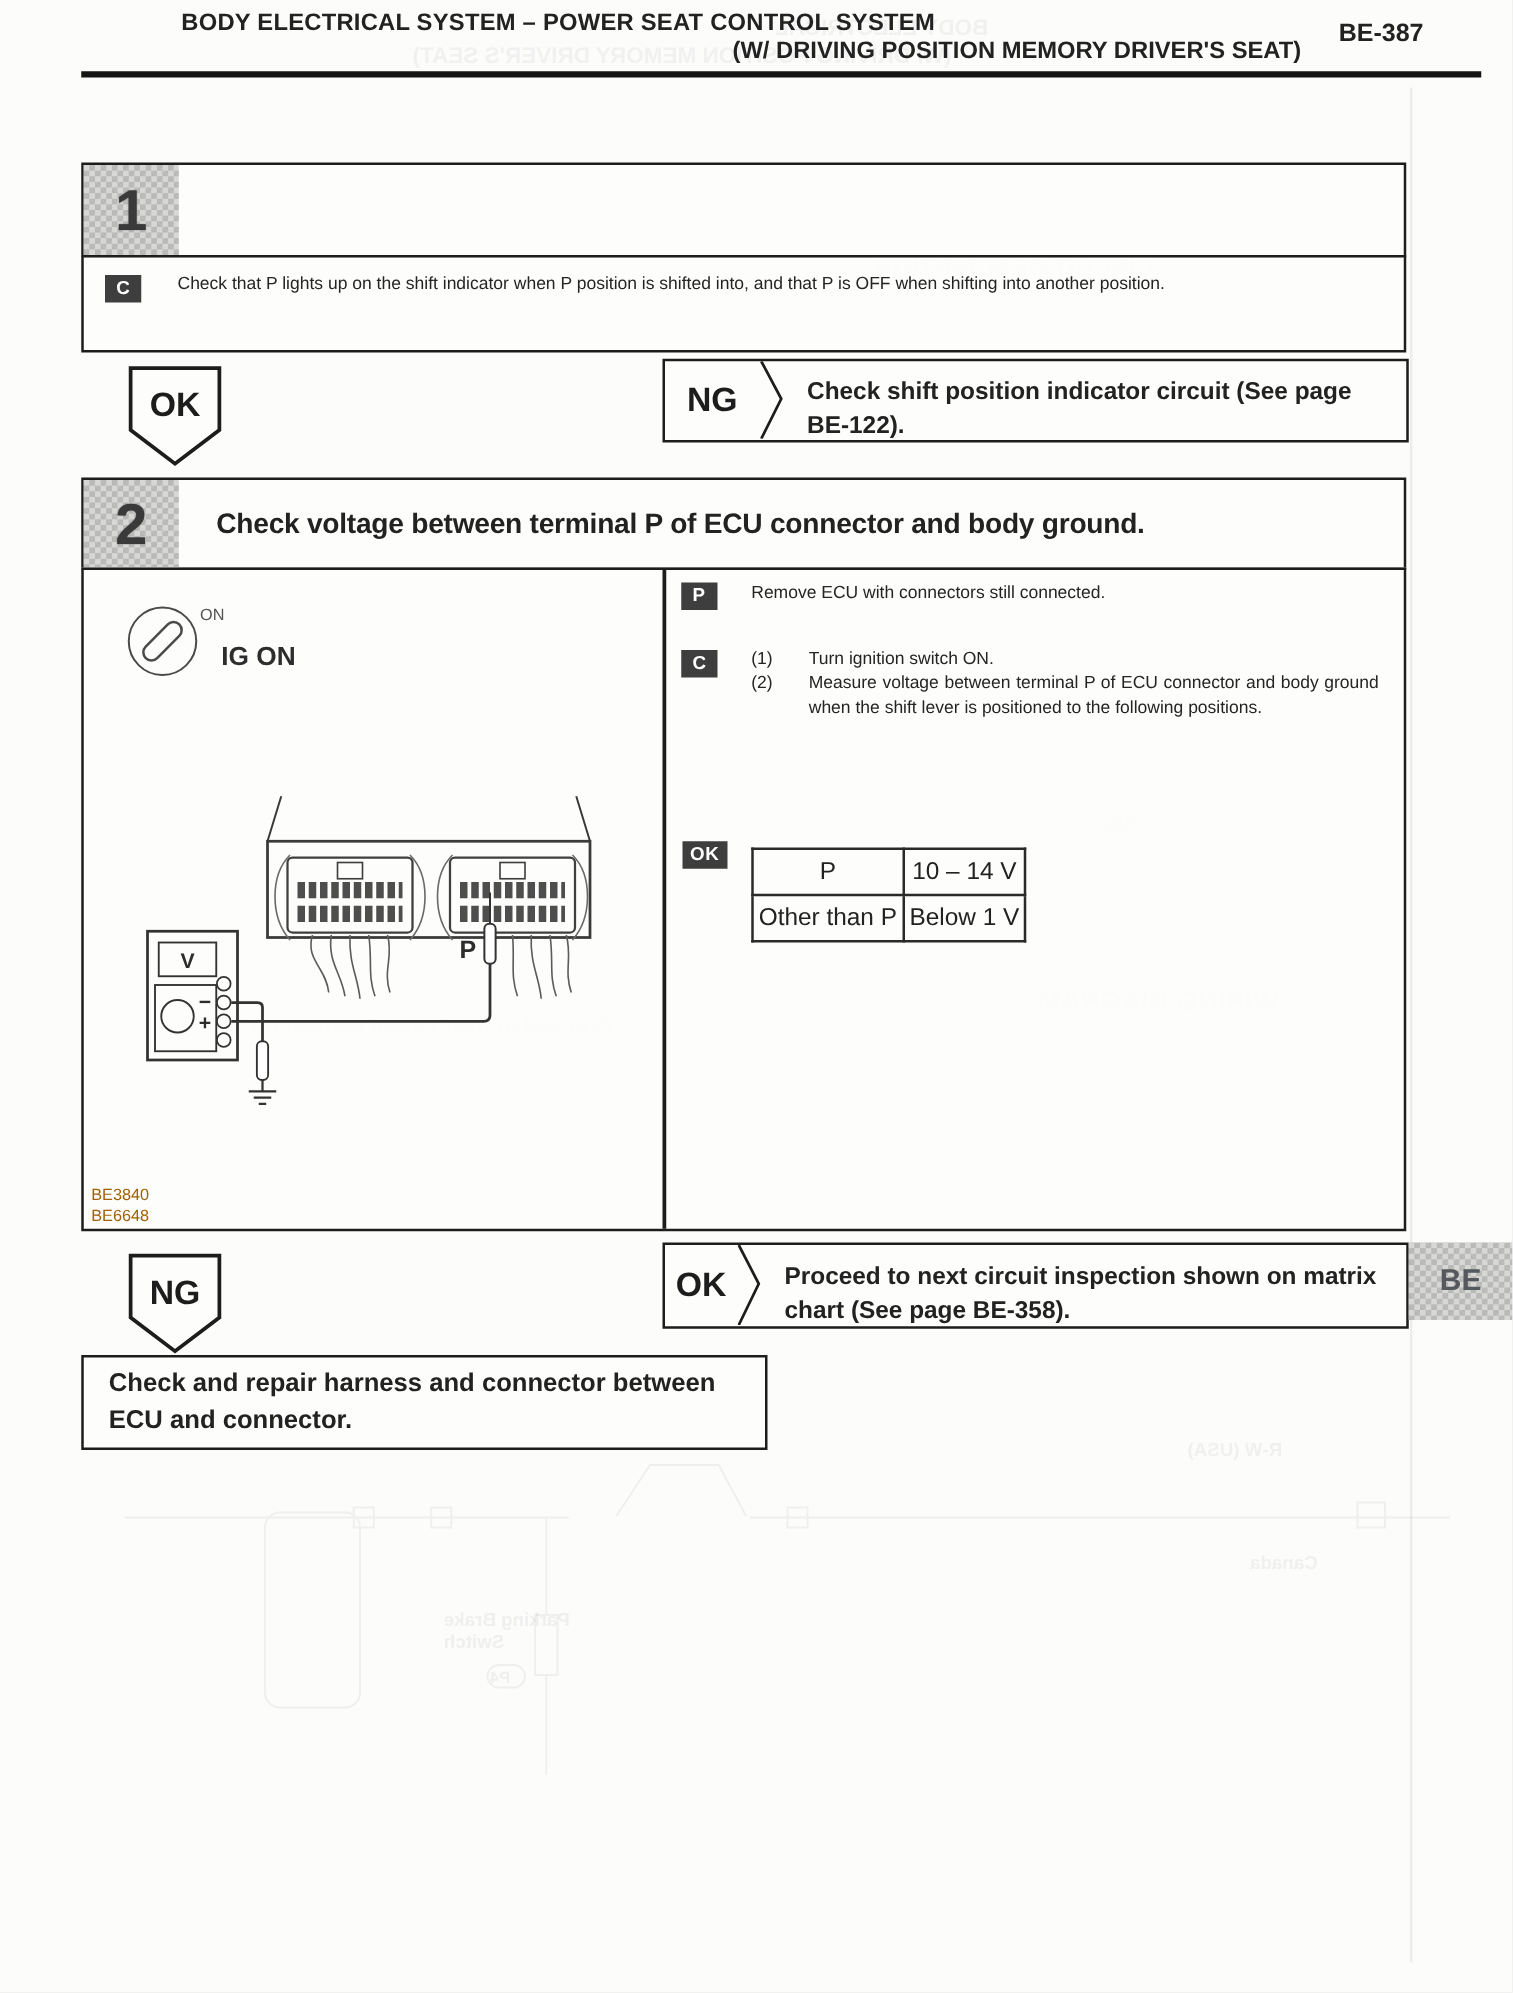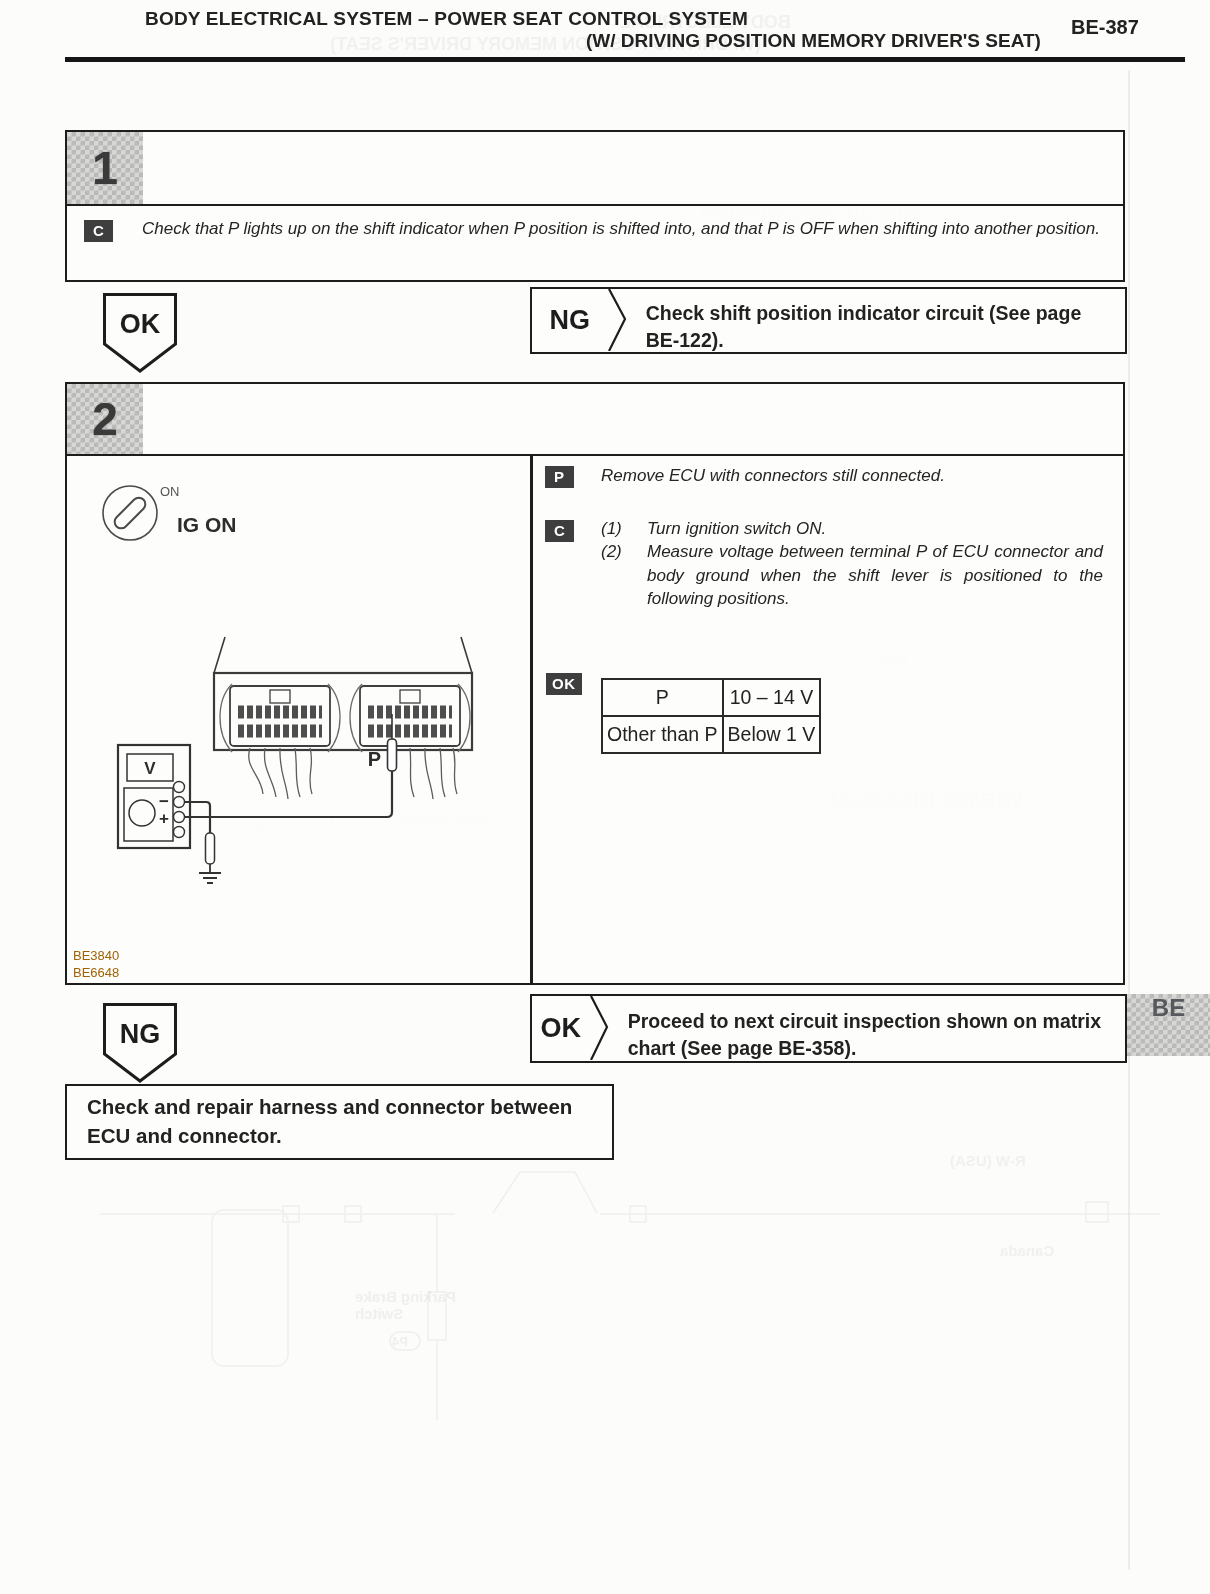--- a/index.html
+++ b/index.html
@@ -23,21 +23,21 @@
       linear-gradient(45deg,#b8b8b6 25%,transparent 25%,transparent 75%,#b8b8b6 75%);
     background-size:9px 9px;background-position:0 0,4.5px 4.5px;
   }
   .step-head{position:absolute;left:65px;width:1060px;border:2.5px solid #1d1d1d;display:flex;background:#fdfdfb;box-sizing:border-box;}
   .step-num{width:76px;display:flex;align-items:center;justify-content:center;
     font-size:46px;font-weight:700;color:#3a3a3a;text-shadow:0 0 1px #3a3a3a;}
   .step-title{flex:1;display:flex;align-items:center;padding-left:30px;font-size:22.5px;font-weight:700;letter-spacing:-.2px;}
   .frame{position:absolute;border:2.5px solid #1d1d1d;background:rgba(253,253,251,.92);box-sizing:border-box;}
   .sq-badge{position:absolute;background:#3e3e3e;color:#fff;font-size:15px;font-weight:700;
     padding:2px 9px;line-height:1.2;letter-spacing:.5px;}
-  .body-text{font-size:17px;line-height:1.38;color:#242424;font-style:italic;}
+  .body-text{font-size:14px;line-height:1.38;color:#242424;}
   .num-col{display:inline-block;width:46px;flex:none;}
 
   
   .result-box{position:absolute;display:flex;align-items:stretch;border:2.5px solid #1d1d1d;
     background:rgba(253,253,251,.94);box-sizing:border-box;}
   .result-label{width:84px;display:flex;align-items:center;justify-content:center;
     font-size:27px;font-weight:700;color:#1d1d1d;}
   .result-text{display:flex;align-items:center;padding:18px 12px 6px 18px;
     font-size:19.5px;font-weight:700;line-height:1.35;}
   .flag{position:absolute;}
@@ -45,21 +45,21 @@
   
   .volt-table{position:absolute;left:601px;top:678px;border-collapse:collapse;background:rgba(253,253,251,.9);}
   .volt-table th,.volt-table td{border:2px solid #2a2a2a;font-size:19.5px;font-weight:400;
     text-align:center;padding:6px 4px;}
   .volt-table th{font-weight:400;}
   .col-shift{width:244px;}
   .col-volt{width:200px;}
 
   
   .side-tab{position:absolute;left:1127px;top:994px;width:83px;height:62px;display:flex;
-    justify-content:center;font-size:24px;font-weight:700;color:#55585c;}
+    align-items:center;justify-content:center;font-size:24px;font-weight:700;color:#55585c;}
 
   
   .diagram{position:absolute;left:65px;top:456px;}
   .fig-codes{position:absolute;left:73px;top:948px;font-size:13px;line-height:1.3;color:#a16207;}
 
   
   .ghost{position:absolute;transform:scaleX(-1);color:#8d949c;font-weight:700;
     pointer-events:none;white-space:nowrap;}
   .smudge{position:absolute;background:#6d7680;opacity:.05;border-radius:4px;pointer-events:none;}
   .ghost-line{position:absolute;background:#000;opacity:.06;pointer-events:none;}
@@ -126,20 +126,21 @@
   <div class="result-box" style="left:530px;top:287px;width:597px;height:67px;">
     <div class="result-label">NG</div>
     <svg width="20" height="62" viewBox="0 0 20 62" style="flex:none;">
       <path d="M1,0 L17,30 L1,62" fill="none" stroke="#1d1d1d" stroke-width="2.2"></path>
     </svg>
     <div class="result-text">Check shift position indicator circuit (See page BE-122).</div>
   </div>
 
   <div class="step-head" style="top:382px;height:74px;">
     <div class="step-num halftone">2</div>
+    <div class="step-title">Check voltage between terminal P of ECU connector and body ground.</div>
   </div>
 
   <div class="frame" style="left:65px;top:454px;width:1060px;height:531px;">
     <div style="position:absolute;left:463px;top:0;bottom:0;width:2.5px;background:#1d1d1d;"></div>
   </div>
 
   <svg class="diagram" width="465" height="529" viewBox="0 0 465 529">
 
     <g fill="none" stroke="#4a4a4a">
       <circle cx="65" cy="57" r="27" stroke-width="1.6"></circle>

